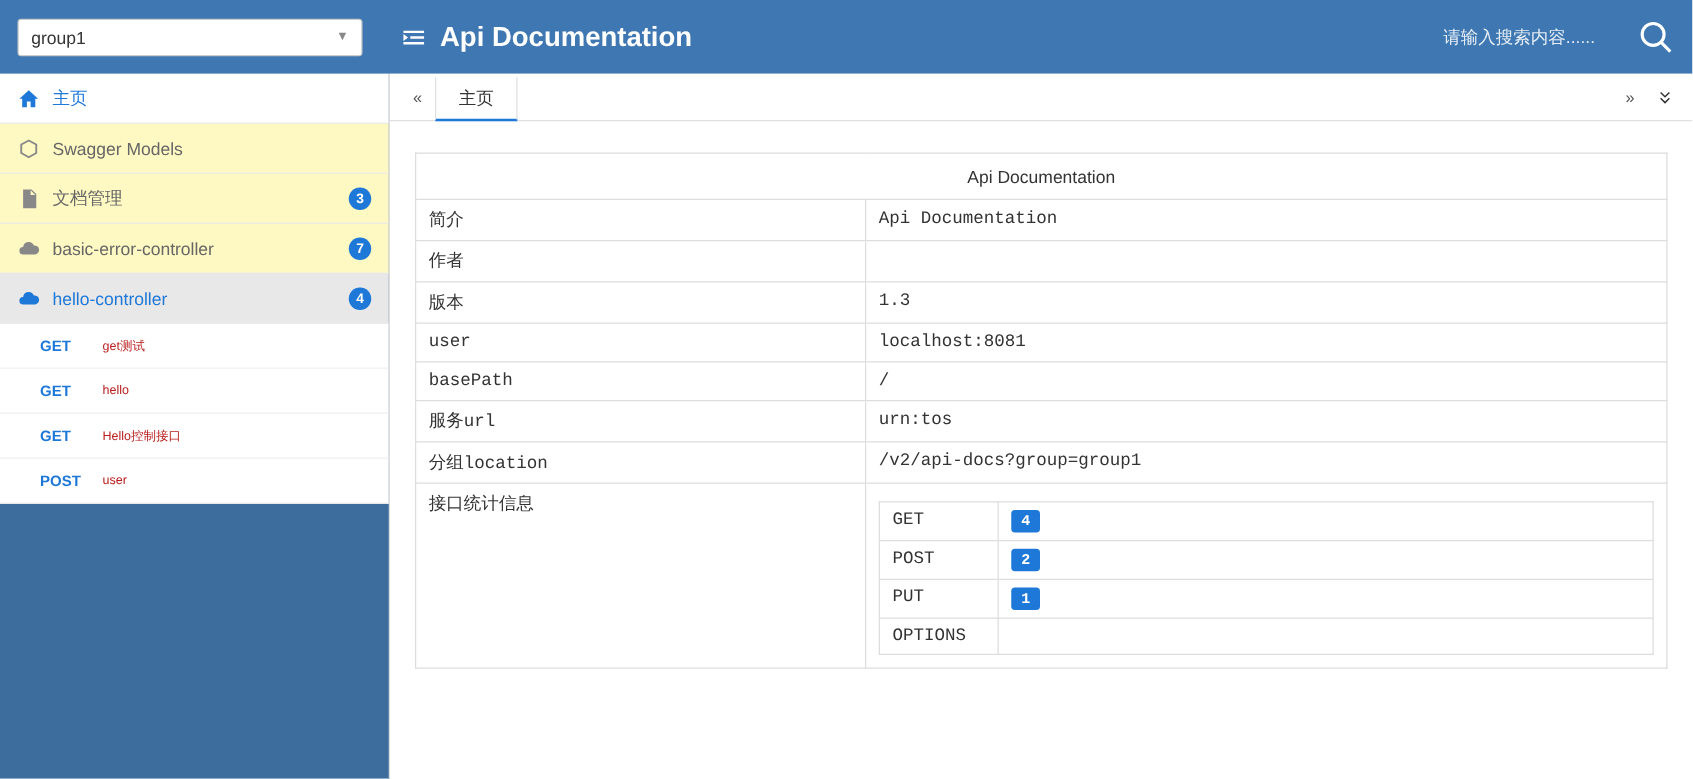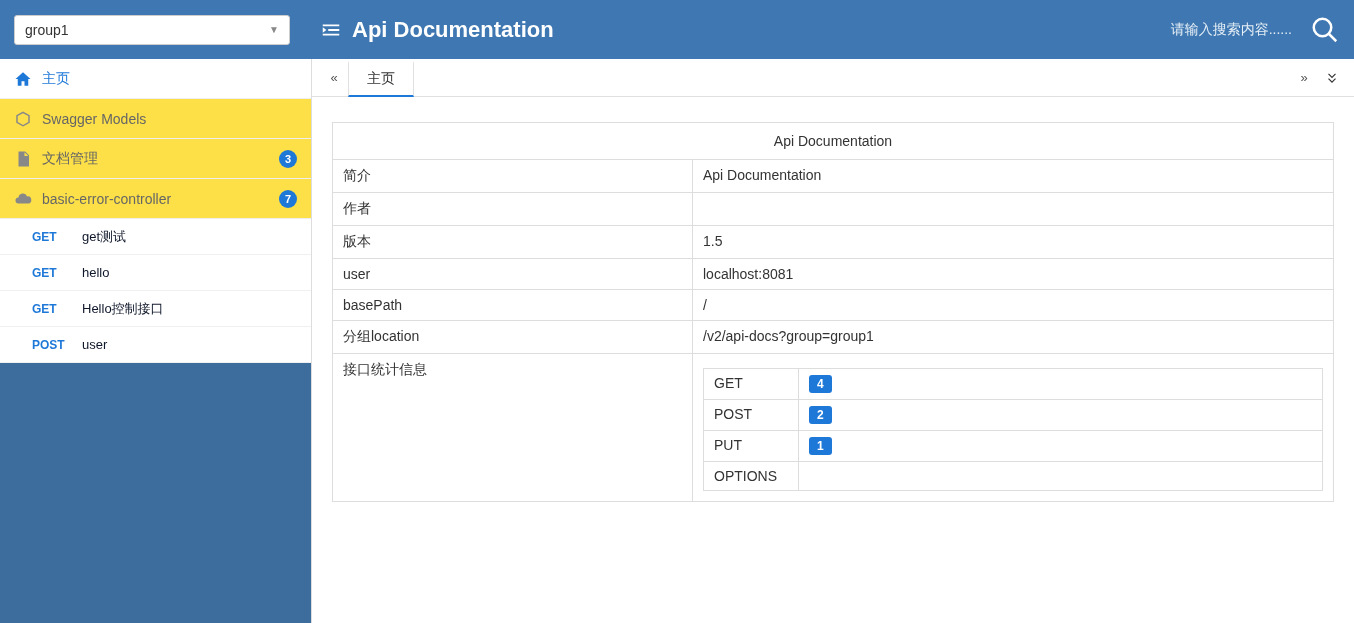--- a/index.html
+++ b/index.html
@@ -6,58 +6,58 @@
 body { font-family: Arial, "Microsoft YaHei", sans-serif; font-size: 14px; color: #333; background: #fff; }
 
 
 .header { background: #3e77b1; height: 59px; display: flex; align-items: center; padding: 0 14px; }
 .group-select { width: 276px; height: 30px; background: #fff; border: 1px solid #ccc; border-radius: 3px; padding: 0 10px; font-size: 14px; color: #333; display: flex; align-items: center; justify-content: space-between; cursor: pointer; }
 .group-select-arrow { color: #888; font-size: 10px; }
 .header-title-wrap { display: flex; align-items: center; margin-left: 30px; color: #fff; }
 .menu-toggle-icon { width: 22px; height: 22px; margin-right: 10px; fill: #fff; }
 .header-title { font-size: 22px; font-weight: 700; color: #fff; }
 .header-spacer { flex: 1; }
-.search-placeholder { color: #e5eef6; font-size: 14px; margin-right: 18px; cursor: pointer; }
+.search-placeholder { color: #e5eef6; font-size: 14px; margin-right: 34px; cursor: pointer; }
 .search-icon { width: 30px; height: 30px; fill: #fff; stroke: #fff; cursor: pointer; }
 
 
 .container { display: flex; height: calc(100vh - 59px); justify-content: flex-end; }
 
 
 .sidebar { width: 312px; background: #3d6d9c; display: flex; flex-direction: column; border-right: 1px solid #ddd; }
-.side-item { height: 40px; background: #fde047; display: flex; align-items: center; padding: 0 14px; border-bottom: 1px solid #eee; cursor: pointer; color: #666; }
+.side-item { height: 40px; background: #fef9c3; display: flex; align-items: center; padding: 0 14px; border-bottom: 1px solid #eee; cursor: pointer; color: #666; }
 .side-item.home { color: #1e78d8; background: #fff; }
 .side-item.active { background: #e8e8e8; color: #1e78d8; }
 .side-icon { width: 18px; height: 18px; margin-right: 10px; fill: #888; flex-shrink: 0; }
 .side-item.home .side-icon { fill: #1e78d8; }
 .side-item.active .side-icon { fill: #1e78d8; }
 .side-badge { margin-left: auto; background: #1e78d8; color: #fff; border-radius: 50%; width: 18px; height: 18px; display: flex; align-items: center; justify-content: center; font-size: 11px; font-weight: 600; }
 .side-badgeA { background: #1e78d8; }
 
 .endpoint-list { background: #fff; }
 .endpoint { height: 36px; display: flex; align-items: center; padding-left: 32px; border-bottom: 1px solid #f0f0f0; cursor: pointer; }
 .method { width: 50px; font-size: 12px; font-weight: 700; }
 .method.get { color: #1e78d8; }
 .method.post { color: #1e78d8; }
-.endpoint-name { color: #0f172a; font-size: 13px; }
+.endpoint-name { color: #b91c1c; font-size: 10px; }
 
 
 .main { flex: 1; background: #fff; display: flex; flex-direction: column; overflow: hidden; }
 .tab-bar { height: 38px; border-bottom: 1px solid #e0e0e0; display: flex; align-items: stretch; padding: 0 8px; }
 .tab-nav-btn { width: 28px; display: flex; align-items: center; justify-content: center; cursor: pointer; color: #555; font-size: 13px; }
 .tab { padding: 0 18px; display: flex; align-items: center; cursor: pointer; color: #333; border-left: 1px solid transparent; border-right: 1px solid transparent; }
 .tab.active { border-top: 2px solid #fff; border-bottom: 2px solid #1e78d8; border-left: 1px solid #e0e0e0; border-right: 1px solid #e0e0e0; color: #333; margin-top: 2px; margin-bottom: -1px; background: #fff; }
 .tab-spacer { flex: 1; }
 
 .content { flex: 1; padding: 25px 20px; overflow-y: auto; }
 
 
 .info-table { width: 100%; border-collapse: collapse; border: 1px solid #ddd; }
 .info-table th { background: #fff; font-weight: 400; padding: 10px; text-align: center; border: 1px solid #ddd; color: #333; }
-.info-table td { padding: 7px 10px; border: 1px solid #ddd; color: #333; vertical-align: top; }
+.info-table td { padding: 7px 10px; border: 1px solid #ddd; color: #333; vertical-align: top; font-family: Liberation Mono, monospace; }
 .info-table td.key { width: 360px; }
 
 
 .stats-table { width: 100%; border-collapse: collapse; }
 .stats-table td { padding: 6px 10px; border: 1px solid #ddd; }
 .stats-table td.m { width: 95px; }
 .stats-badge { display: inline-block; background: #1e78d8; color: #fff; border-radius: 3px; padding: 2px 8px; font-size: 12px; font-weight: 600; }
 </style>
 </head>
 <body>
@@ -102,20 +102,27 @@
       <span>文档管理</span>
       <span class="side-badge side-badgeA">3</span>
     </div>
     <div class="side-item">
       <svg class="side-icon" viewBox="0 0 24 24">
           <path d="M19 18H6a4 4 0 010-8 6 6 0 0111.5-1.5A4 4 0 0119 18z"></path>
         </svg>
       <span>basic-error-controller</span>
       <span class="side-badge side-badgeA">7</span>
     </div>
+    <div class="side-item active">
+      <svg class="side-icon" viewBox="0 0 24 24">
+          <path d="M19 18H6a4 4 0 010-8 6 6 0 0111.5-1.5A4 4 0 0119 18z"></path>
+        </svg>
+      <span>hello-controller</span>
+      <span class="side-badge side-badgeA">4</span>
+    </div>
     <div class="endpoint-list">
       <div class="endpoint">
         <span class="method get">GET</span>
         <span class="endpoint-name">get测试</span>
       </div>
       <div class="endpoint">
         <span class="method get">GET</span>
         <span class="endpoint-name">hello</span>
       </div>
       <div class="endpoint">
@@ -153,29 +160,33 @@
         <tr>
               <td class="key">简介</td>
               <td>Api Documentation</td>
             </tr>
         <tr>
               <td class="key">作者</td>
               <td></td>
             </tr>
         <tr>
               <td class="key">版本</td>
-              <td>1.5</td>
+              <td>1.3</td>
             </tr>
         <tr>
               <td class="key">user</td>
               <td>localhost:8081</td>
             </tr>
         <tr>
               <td class="key">basePath</td>
               <td>/</td>
+            </tr>
+        <tr>
+              <td class="key">服务url</td>
+              <td>urn:tos</td>
             </tr>
         <tr>
               <td class="key">分组location</td>
               <td>/v2/api-docs?group=group1</td>
             </tr>
         <tr>
           <td class="key">接口统计信息</td>
           <td style="padding:14px 10px 10px;">
             <table class="stats-table">
               <tbody>

